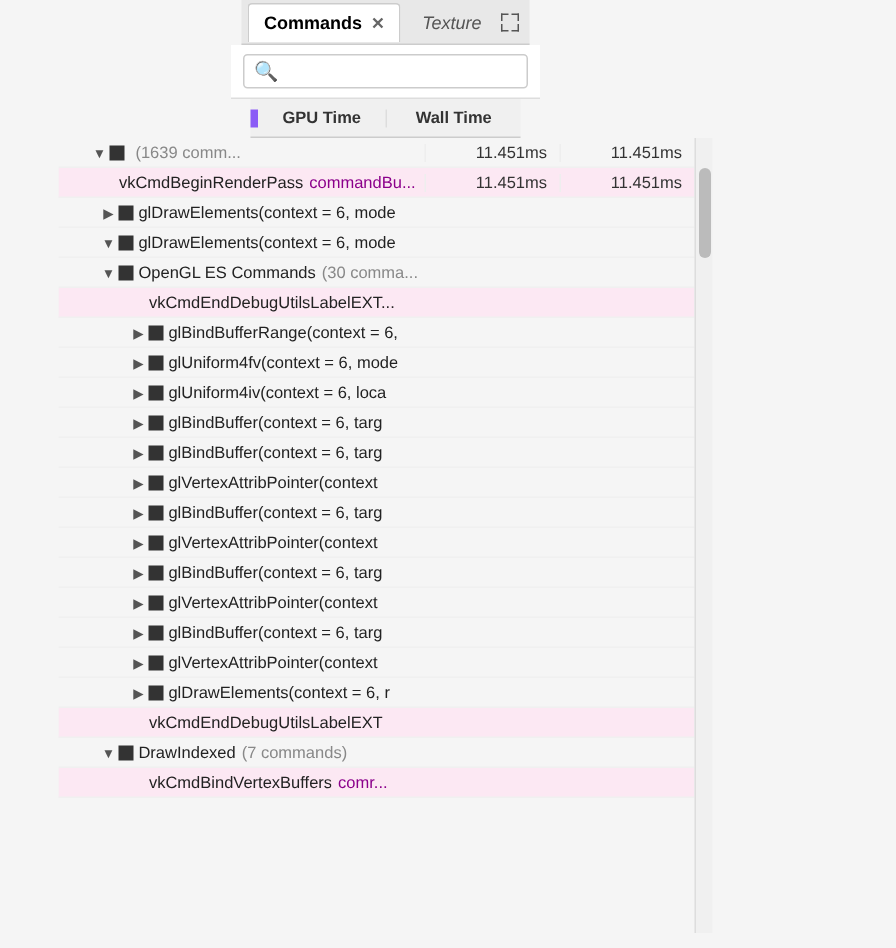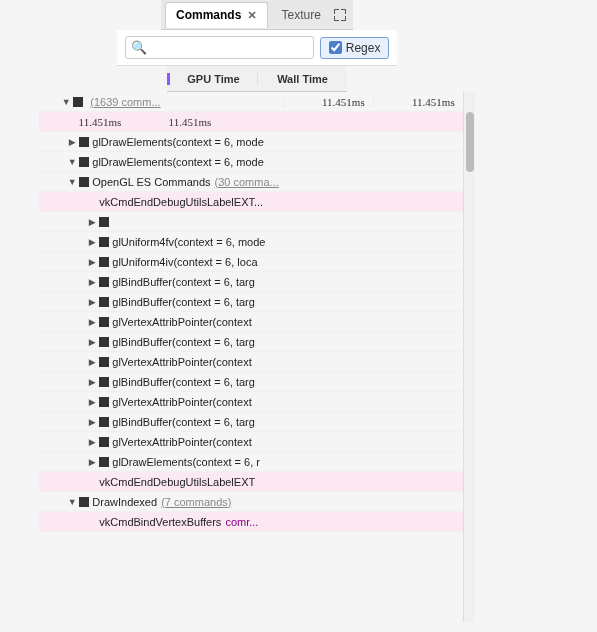--- a/index.html
+++ b/index.html
@@ -37,20 +37,21 @@
     .tab .tab-close {
       margin-left: 6px;
       color: #666;
       font-size: 11px;
       cursor: pointer;
     }
     .tab-inactive {
       background: transparent;
       border: none;
       color: #555;
+      font-style: italic;
       font-weight: 400;
     }
     .tab-spacer { flex: 1; }
     .fullscreen-btn {
       width: 18px;
       height: 18px;
       display: flex;
       align-items: center;
       justify-content: center;
       cursor: pointer;
@@ -112,21 +113,21 @@
       height: 26px;
       align-items: center;
     }
     .col-tree { flex: 1; }
     .col-gpu {
       width: 90px;
       text-align: center;
       font-weight: 600;
       font-size: 11px;
       color: #333;
-      border-left: 3px solid #8b5cf6;
+      border-left: 5px solid #8b5cf6;
     }
     .col-wall {
       width: 90px;
       text-align: center;
       font-weight: 700;
       font-size: 11px;
       color: #333;
       border-left: 1px solid #ddd;
     }
 
@@ -176,21 +177,20 @@
       padding-right: 4px;
     }
     .tree-val {
       width: 90px;
       text-align: right;
       padding-right: 8px;
       font-size: 11px;
       color: #333;
       border-left: 1px solid #eee;
       flex-shrink: 0;
-      font-family: Liberation Serif, serif;
     }
 
     .indent { display: inline-block; flex-shrink: 0; }
     .expand-btn {
       display: inline-flex;
       align-items: center;
       justify-content: center;
       width: 14px;
       height: 14px;
       flex-shrink: 0;
@@ -217,21 +217,20 @@
       font-size: 11px;
       color: #8b008b;
       overflow: hidden;
       text-overflow: ellipsis;
       white-space: nowrap;
     }
     .row-text-gray {
       font-size: 11px;
       color: #888;
       margin-left: 4px;
-      text-decoration: underline;
     }
   </style>
 </head>
 <body>
 
 <div style="width:514px;height:632px;display:flex;flex-direction:column;overflow:hidden;align-items:center;">
 
   <div class="tab-bar">
     <div class="tab">
       <span>Commands</span>
@@ -253,24 +252,20 @@
         <rect x="12" y="8" width="1" height="5" fill="#555"></rect>
       </svg>
     </div>
   </div>
 
   <div class="search-bar">
     <div class="search-input-wrap">
       <span class="search-icon">🔍</span>
       <input class="search-input" type="text" value="" style="">
     </div>
-    <div class="regex-btn">
-      <input type="checkbox" class="regex-check" checked="" style="">
-      <span>Regex</span>
-    </div>
   </div>
 
   <div class="col-headers">
     <div class="col-tree"></div>
     <div class="col-gpu">GPU Time</div>
     <div class="col-wall">Wall Time</div>
   </div>
 
   <div class="tree-container">
     <div class="tree-scroll">
@@ -280,20 +275,25 @@
           <span class="indent" style="width:20px;"></span>
           <span class="expand-btn">▼</span>
           <span class="icon-sq"></span>
           <span class="row-text-gray">(1639 comm...</span>
         </div>
         <div class="tree-val">11.451ms</div>
         <div class="tree-val">11.451ms</div>
       </div>
 
       <div class="tree-row highlight">
+        <div class="tree-cell">
+          <span class="indent" style="width:40px;"></span>
+          <span class="row-text">vkCmdBeginRenderPass</span>
+          <span class="row-text-purple" style="margin-left:4px;">commandBu...</span>
+        </div>
         <div class="tree-val">11.451ms</div>
         <div class="tree-val">11.451ms</div>
       </div>
 
       <div class="tree-row">
         <div class="tree-cell">
           <span class="indent" style="width:26px;"></span>
           <span class="expand-btn">▶</span>
           <span class="icon-sq"></span>
           <span class="row-text">glDrawElements(context = 6, mode</span>
@@ -333,20 +333,21 @@
         </div>
         <div class="tree-val"></div>
         <div class="tree-val"></div>
       </div>
 
       <div class="tree-row">
         <div class="tree-cell">
           <span class="indent" style="width:46px;"></span>
           <span class="expand-btn">▶</span>
           <span class="icon-sq"></span>
+          <span class="row-text">glBindBufferRange(context = 6,</span>
         </div>
         <div class="tree-val"></div>
         <div class="tree-val"></div>
       </div>
 
       <div class="tree-row">
         <div class="tree-cell">
           <span class="indent" style="width:46px;"></span>
           <span class="expand-btn">▶</span>
           <span class="icon-sq"></span>

